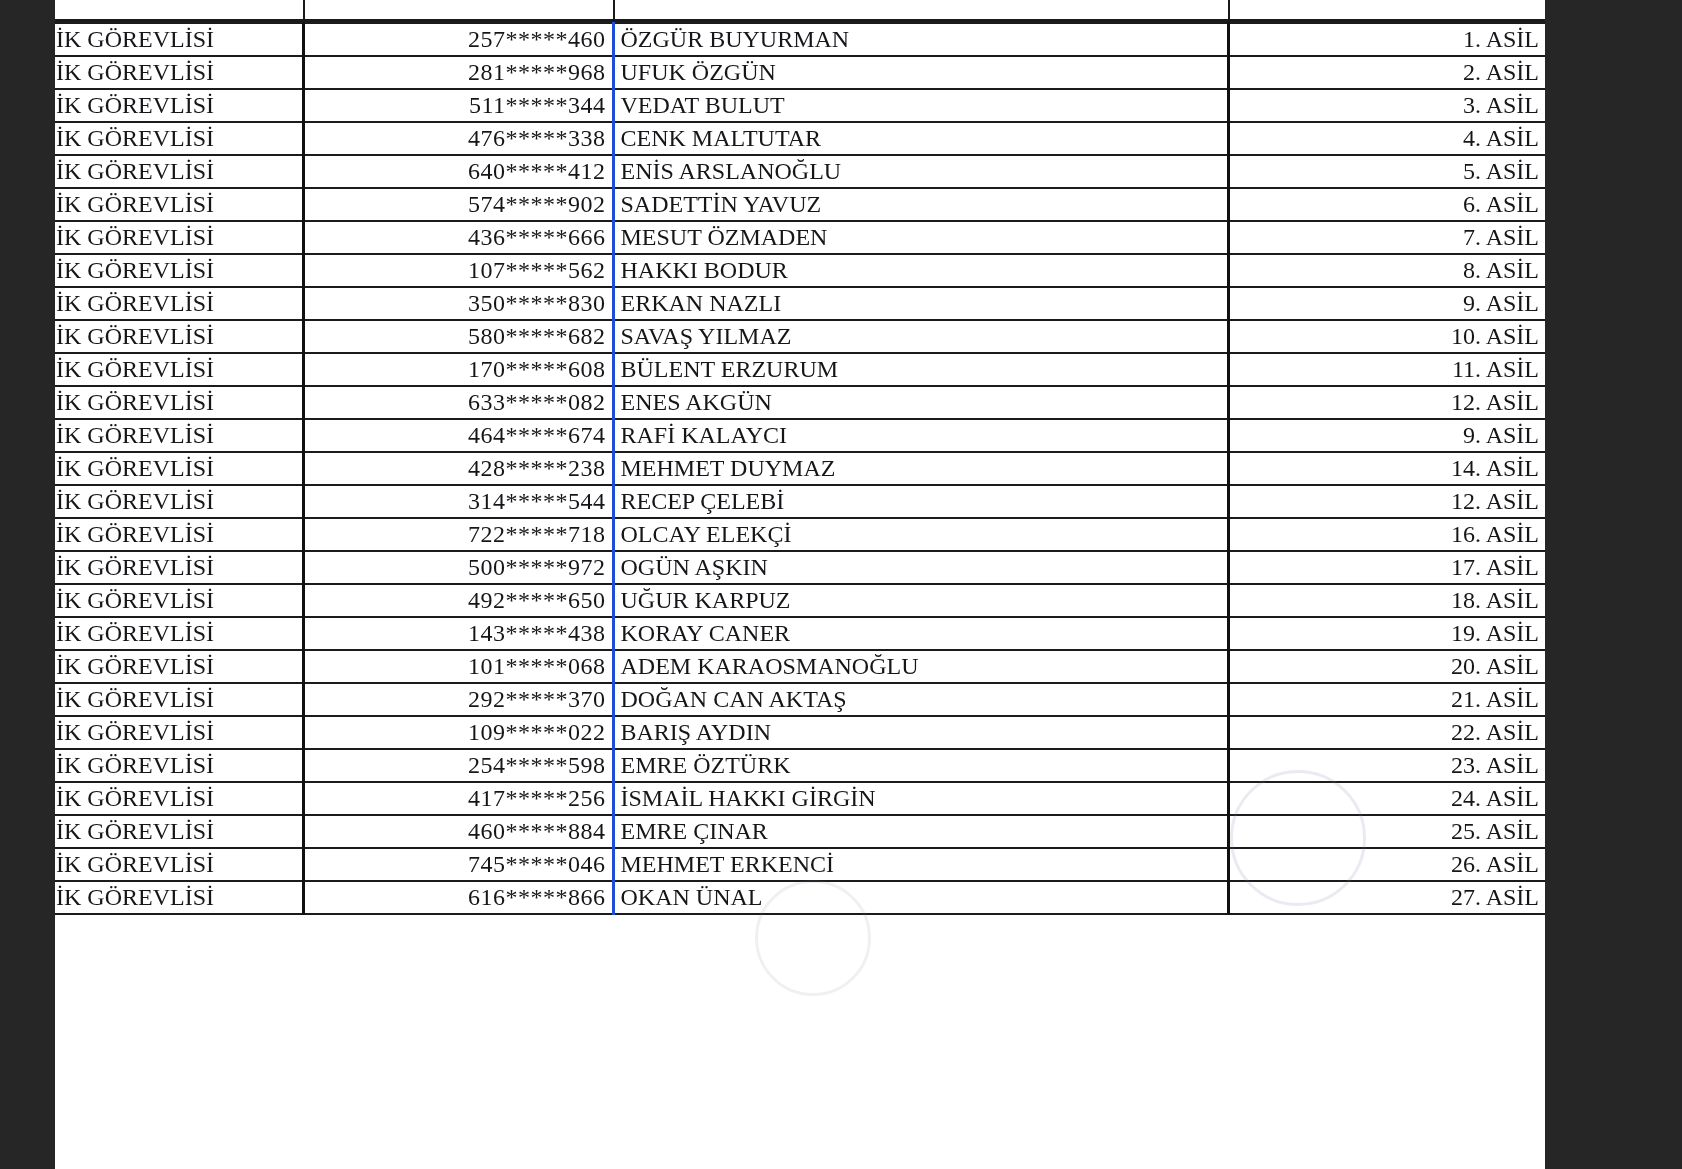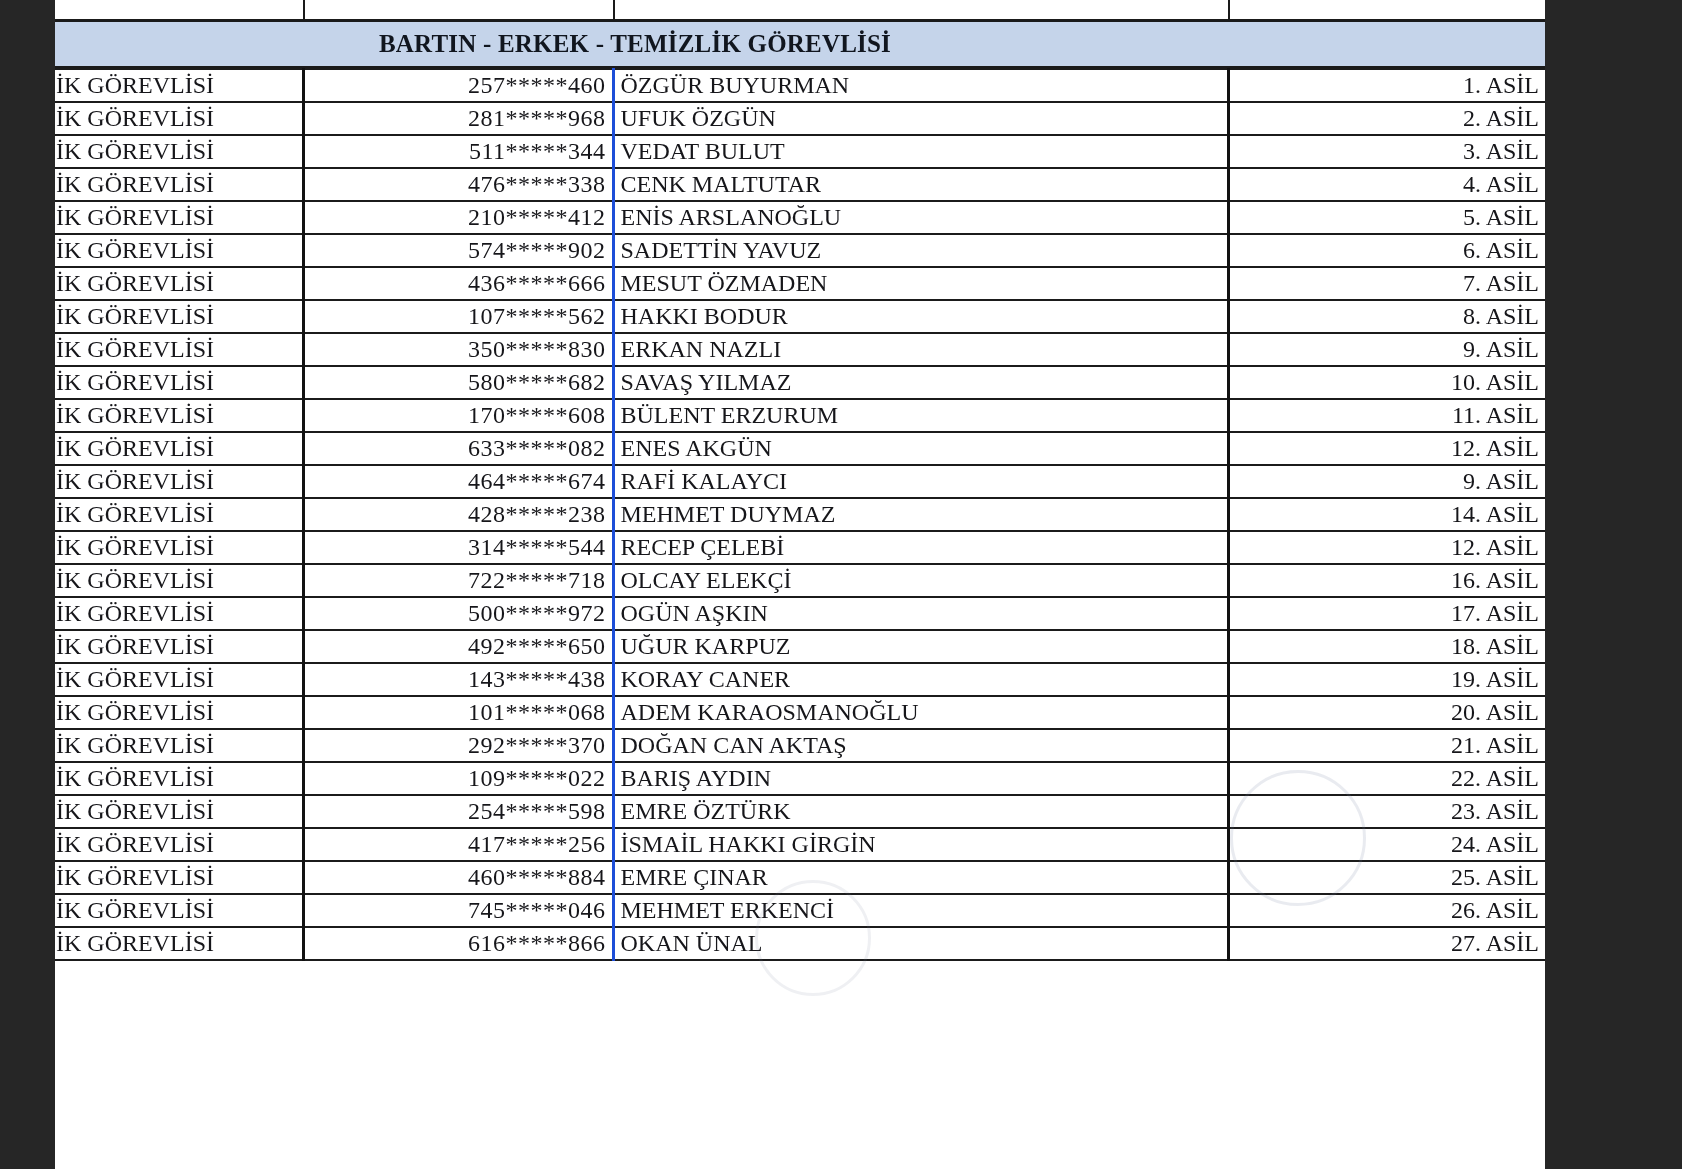--- a/index.html
+++ b/index.html
@@ -149,23 +149,20 @@
 
     <div class="watermark"></div>
     <div class="watermark two"></div>
 
     <div class="top-strip">
       <span class="vr" style="left:248px;"></span>
       <span class="vr" style="left:558px;"></span>
       <span class="vr" style="left:1173px;"></span>
     </div>
 
-    <div class="banner">
-      <div class="banner-title">BARTIN - ERKEK - TEMİZLİK GÖREVLİSİ</div>
-    </div>
 
     <table class="roster">
       <colgroup>
         <col class="c-position">
         <col class="c-id">
         <col class="c-name">
         <col class="c-rank">
       </colgroup>
       <tbody id="roster-body">
           <tr>
@@ -187,21 +184,21 @@
             <td class="rank">3. ASİL</td>
           </tr>
           <tr>
             <td class="position">İK GÖREVLİSİ</td>
             <td class="id">476*****338</td>
             <td class="name">CENK MALTUTAR</td>
             <td class="rank">4. ASİL</td>
           </tr>
           <tr>
             <td class="position">İK GÖREVLİSİ</td>
-            <td class="id">210*****412</td>
+            <td class="id">640*****412</td>
             <td class="name">ENİS ARSLANOĞLU</td>
             <td class="rank">5. ASİL</td>
           </tr>
           <tr>
             <td class="position">İK GÖREVLİSİ</td>
             <td class="id">574*****902</td>
             <td class="name">SADETTİN YAVUZ</td>
             <td class="rank">6. ASİL</td>
           </tr>
           <tr>

